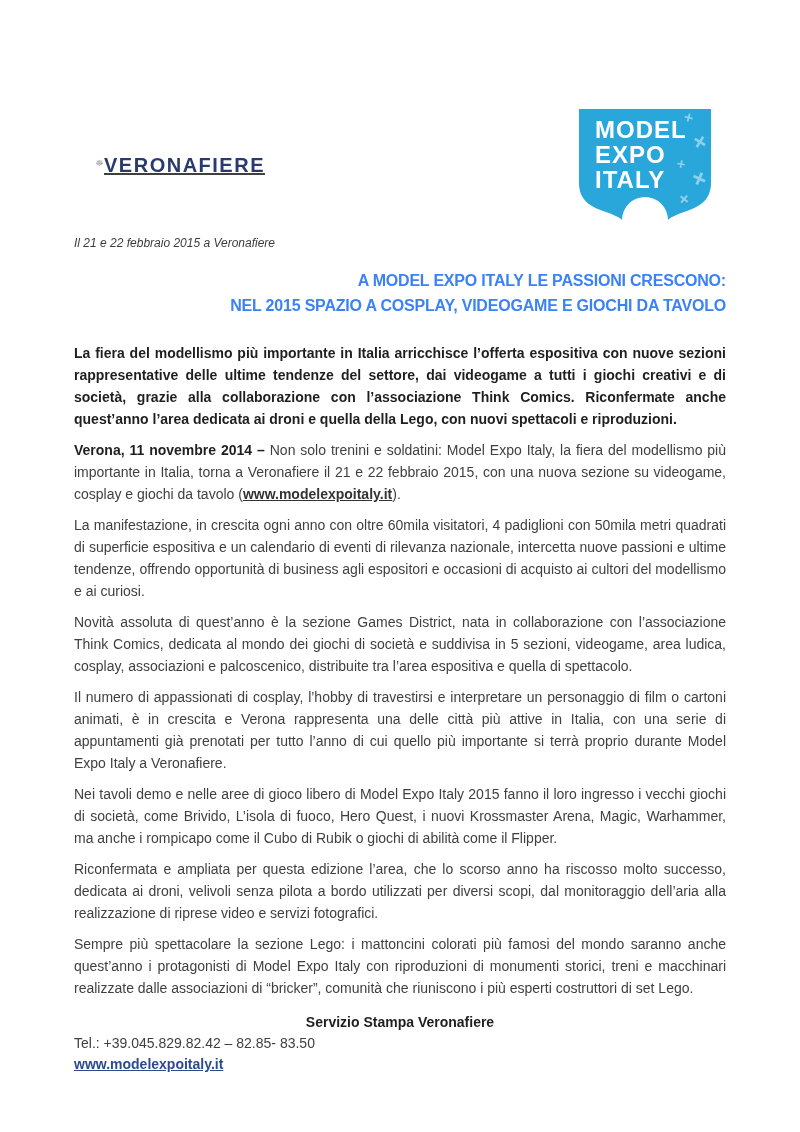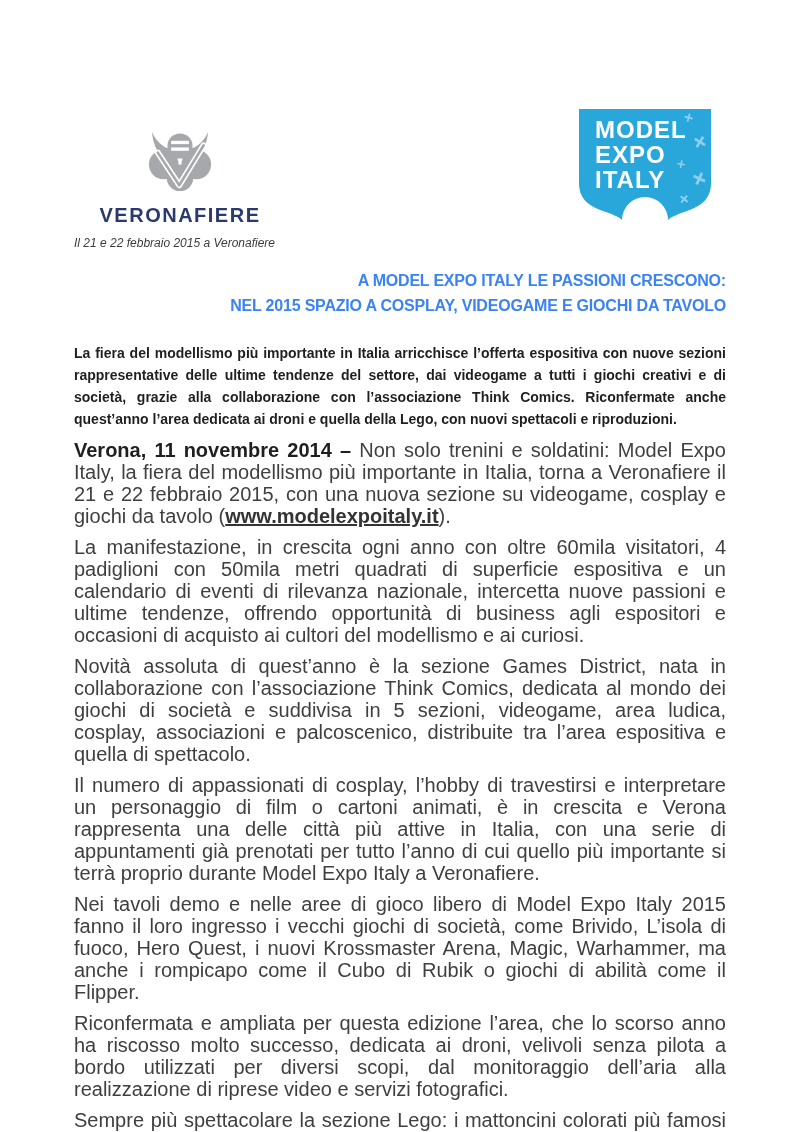--- a/index.html
+++ b/index.html
@@ -15,21 +15,21 @@
   body{
     width:800px;height:1132px;background:#ffffff;
     font-family:"Liberation Sans", sans-serif;
     color:var(--body-text);
   }
   .page{position:relative;width:800px;height:1132px;background:#fff;overflow:hidden;}
 
   
   .vf-logo{
     position:absolute;left:95px;top:126px;width:170px;
-    display:flex;flex-direction:column;align-items:center;
+    display:flex;flex-direction:row;align-items:center;text-decoration:underline;
   }
   .vf-emblem{width:108px;height:74px;}
   .vf-wordmark{
     margin-top:4px;
     font-size:20px;font-weight:bold;letter-spacing:1.5px;
     color:var(--vf-navy);
     white-space:nowrap;
   }
   .mei-logo{position:absolute;left:578px;top:108px;width:134px;height:112px;}
   .mei-shield{position:absolute;left:0;top:0;width:134px;height:112px;}
@@ -57,21 +57,21 @@
   .title{
     text-align:right;font-weight:bold;color:#3b82f6;
     font-size:16px;line-height:25px;letter-spacing:-0.2px;
     margin:0 0 24px 0;
   }
   .lead{
     font-weight:bold;color:#1f1f1f;
     text-align:justify;font-size:14px;line-height:22px;margin:0 0 9px 0;
   }
   p.body-par{
-    text-align:justify;font-size:20px;line-height:22px;
+    text-align:justify;font-size:14px;line-height:22px;
     color:var(--body-text);margin:0 0 9px 0;
   }
   .bold-run{font-weight:bold;color:#1f1f1f;}
   a.body-link{
     color:#333333;font-weight:bold;text-decoration:underline;cursor:pointer;
   }
 
   
   .footer{margin-top:13px;font-size:14px;line-height:21px;}
   .footer-heading{font-weight:bold;color:#1f1f1f;margin:0;text-align:center;}

